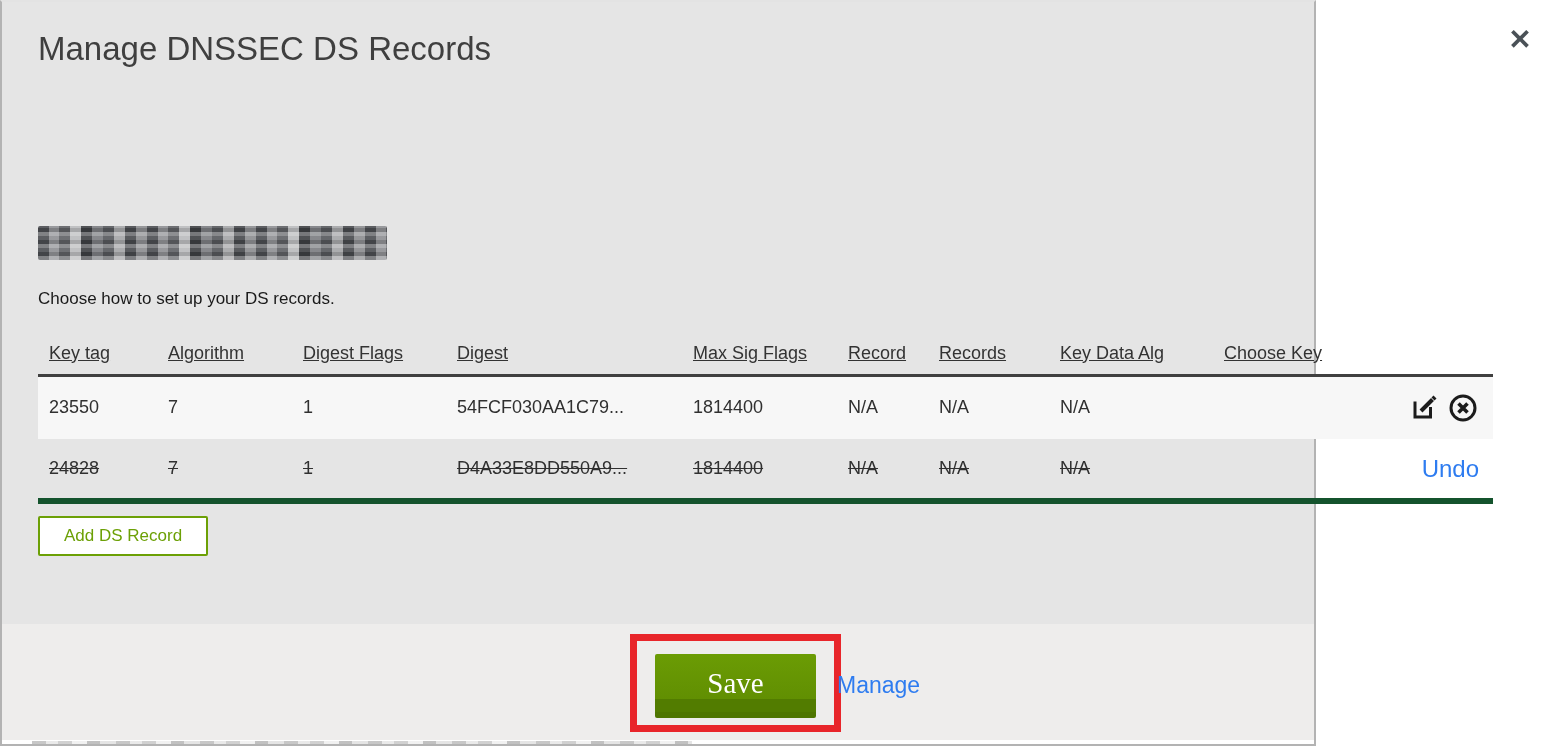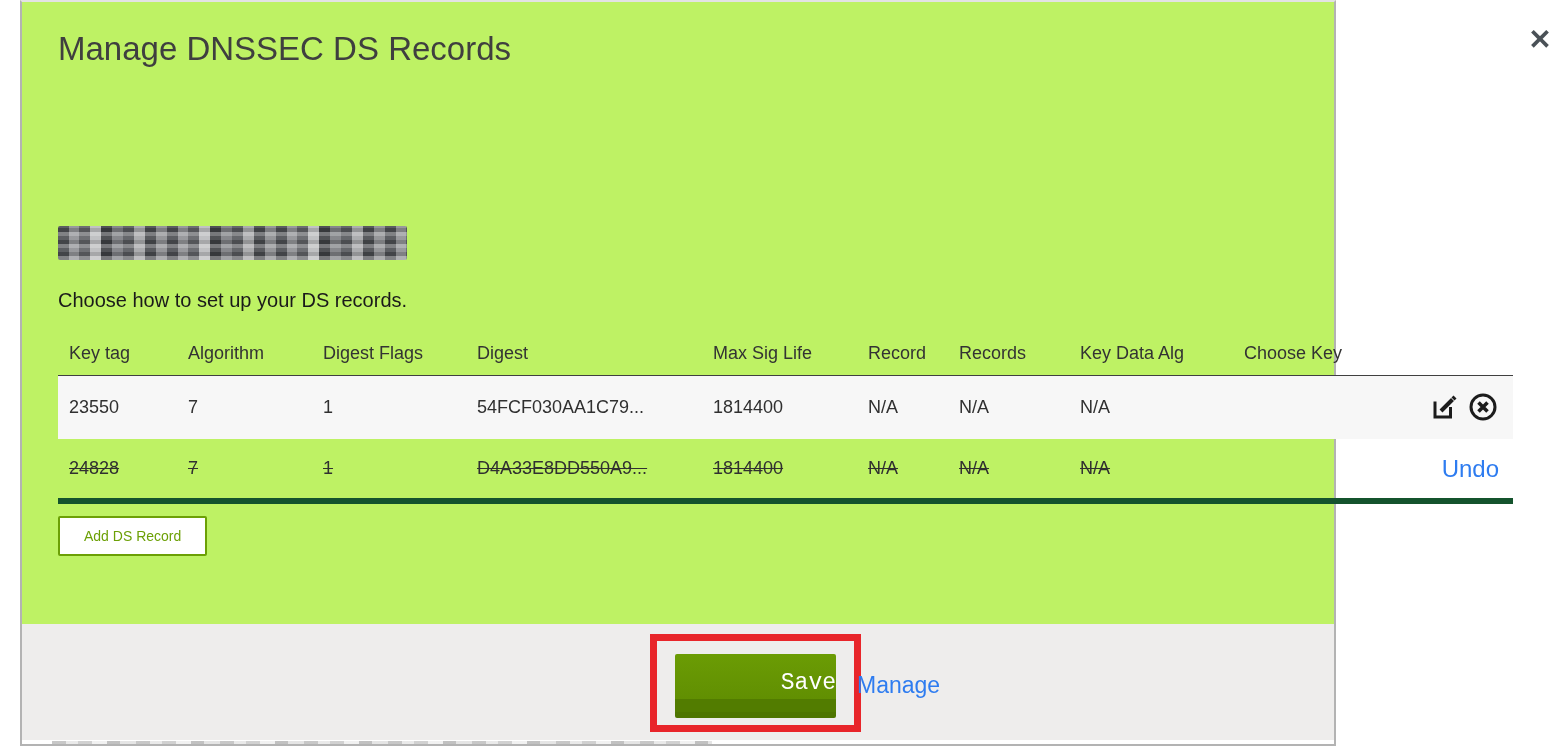--- a/index.html
+++ b/index.html
@@ -3,22 +3,22 @@
 <meta charset="utf-8">
 <style>
   * { margin:0; padding:0; box-sizing:border-box; }
   html,body { background:#ffffff; }
   body {
     font-family:"Liberation Sans","DejaVu Sans",sans-serif;
     width:1568px; height:746px; position:relative; overflow:hidden;
   }
   .window {
     position:absolute; left:0; top:0; width:1316px; height:746px;
-    background:#bef264;
-    border:2px solid #b3b3b3; border-top-color:#e3e3e3;margin-left:20px;
+    background:#e5e5e5;
+    border:2px solid #b3b3b3; border-top-color:#e3e3e3;
   }
   .dialog-title {
     position:absolute; left:36px; top:28px;
     font-size:33px; font-weight:400; color:#3f3f3f; letter-spacing:0px;
   }
   .close-btn {
     position:absolute; left:1498px; top:18px; width:40px; height:40px;
     background:none; border:none; cursor:pointer;
     font-size:28px; font-weight:700; color:#4a5157; line-height:40px; text-align:center;
     font-family:"Liberation Sans",sans-serif;
@@ -28,70 +28,70 @@
     background:
       repeating-linear-gradient(0deg, rgba(255,255,255,0.30) 0 4px, rgba(0,0,0,0.10) 4px 8px, rgba(255,255,255,0.10) 8px 12px),
       repeating-linear-gradient(90deg,
         #4a4c50 0 11px, #8d8e92 11px 21px, #5d5f63 21px 32px, #b9babc 32px 43px,
         #3c3e42 43px 54px, #797b7f 54px 65px, #54565a 65px 76px, #a3a4a6 76px 87px,
         #46484c 87px 98px, #8a8b8e 98px 109px);
     border-radius:2px;
   }
   .intro-text {
     position:absolute; left:36px; top:287px;
-    font-size:20px; color:#1a1a1a;
+    font-size:17px; color:#1a1a1a;
   }
   .ds-table {
     position:absolute; left:36px; top:331px; width:1455px;
     border-collapse:collapse; table-layout:fixed;
     font-size:18px; color:#303030;
   }
   .ds-table th {
     font-weight:400; text-align:left; color:#333333;
-    height:42px; vertical-align:middle; padding:0;
+    height:42px; vertical-align:middle; padding:0;text-decoration:underline;
   }
   .ds-table th:first-child, .ds-table td:first-child { padding-left:11px; }
   .ds-table td { padding:0; vertical-align:middle; }
   .ds-table tr.row-active { height:64px; }
   .ds-table tr.row-active td {
     background:#f7f7f7;
-    border-top:1px solid #404040;
+    border-top:3px solid #404040;
   }
   .ds-table tr.row-deleted { height:62px; }
   .ds-table tr.row-deleted td { border-bottom:6px solid #14532d; }
   .ds-table tr.row-deleted td .cell-text { text-decoration:line-through; }
   .actions-cell { text-align:right; padding-right:14px !important; white-space:nowrap; }
   .icon-btn {
     display:inline-block; background:none; border:none; cursor:pointer;
     vertical-align:middle; padding:0; margin-left:2px;
   }
   .undo-link, .cancel-link {
     color:#2e7cf0; text-decoration:none; cursor:pointer;
   }
   .undo-link { font-size:24px; }
   .add-ds-btn {
     position:absolute; left:36px; top:514px; height:40px;
     background:#ffffff; border:2px solid #6ca006; border-radius:2px;
-    color:#6ca006; font-size:14px; font-family:"Liberation Sans",sans-serif;
+    color:#6ca006; font-size:17px; font-family:"Liberation Sans",sans-serif;
     padding:0 24px; cursor:pointer;
   }
   .footer-bar {
     position:absolute; left:0; right:0; top:622px; height:118px;
     background:#eeedec; border-bottom:1px solid #c2c2c2;
   }
   .annotation-box {
     position:absolute; left:628px; top:10px; width:211px; height:98px;
     border:7px solid #e8252a; background:transparent; pointer-events:none;
   }
   .save-btn {
     position:absolute; left:653px; top:30px; width:161px; height:64px;
     background:linear-gradient(180deg,#6b9c04 0%,#618f02 78%, #527c00 78%);
     border:none; border-bottom:6px solid #4e7500; border-radius:2px;
-    color:#ffffff; font-size:23px; font-family:Liberation Mono, monospace;
-    cursor:pointer; line-height:56px; text-align:right; padding:0;
+    color:#ffffff; font-size:29px; font-family:Liberation Serif, serif;
+    cursor:pointer; line-height:56px; text-align:center; padding:0;
   }
   .cancel-link {
     position:absolute; left:835px; top:46px; font-size:23px; line-height:30px;
   }
   .bottom-strip {
     position:absolute; left:0; right:0; bottom:0; height:4px; background:#ffffff;
   }
   .bottom-blur-remnant {
     position:absolute; left:30px; top:1px; width:660px; height:3px; opacity:.55;
     background:repeating-linear-gradient(90deg,
@@ -125,21 +125,21 @@
         <col style="width:164px">
         <col style="width:178px">
       <col style="width:91px">
     </colgroup>
     <thead>
       <tr>
         <th>Key tag</th>
         <th>Algorithm</th>
         <th>Digest Flags</th>
         <th>Digest</th>
-        <th>Max Sig Life</th>
+        <th>Max Sig Flags</th>
         <th>Record</th>
         <th>Records</th>
         <th>Key Data Alg</th>
         <th>Choose Key</th>
         <th></th>
       </tr>
     </thead>
     <tbody>
       <tr class="row-active">
         <td><span class="cell-text">23550</span></td>

